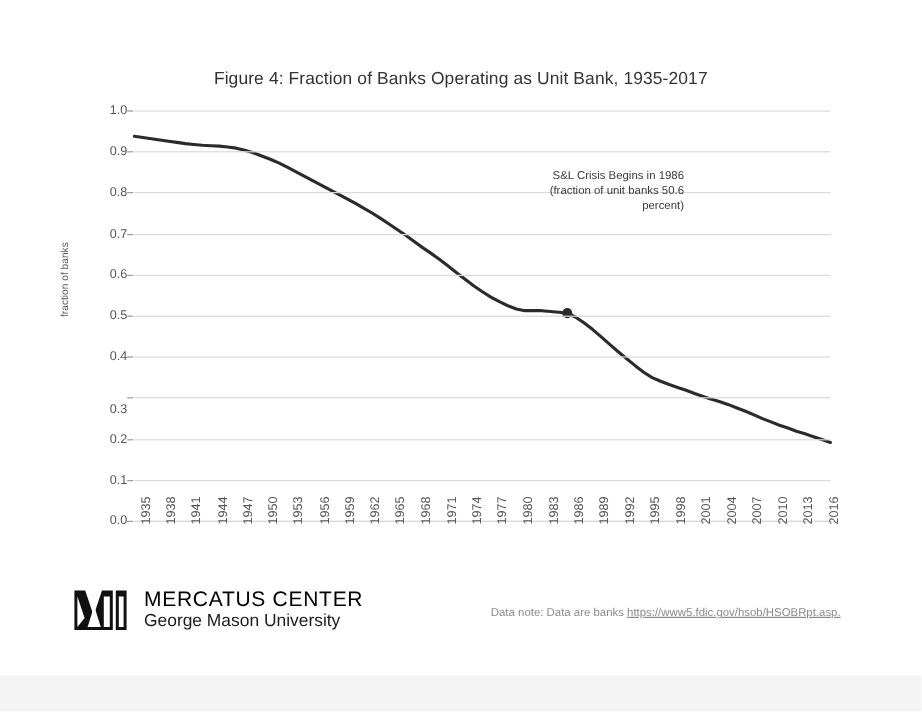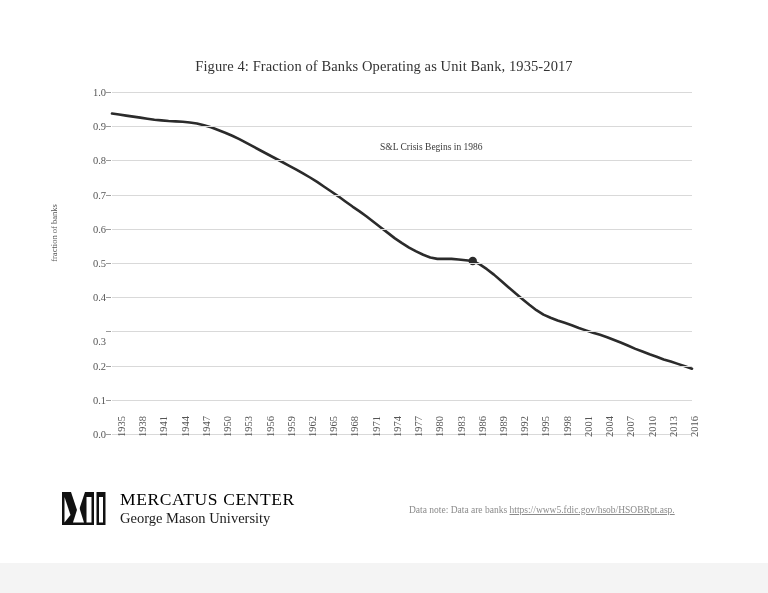--- a/index.html
+++ b/index.html
@@ -12,21 +12,20 @@
     background: #ffffff;
     font-family: "Liberation Sans", sans-serif;
     color: #3b3b3b;
     overflow: hidden;
   }
   #page {
     position: relative;
     width: 768px;
     height: 593px;
     background: #ffffff;
-    font-family: Liberation Serif, serif;
   }
   
   #bottom-band {
     position: absolute;
     left: 0;
     top: 563px;
     width: 768px;
     height: 30px;
     background: #f4f4f4;
   }
@@ -126,21 +125,21 @@
     top: 0;
     width: 580px;
     height: 342px;
     overflow: visible;
   }
   #annotation {
     position: absolute;
     left: 380px;
     top: 141px;
     width: 190px;
-    text-align: left;
+    text-align: right;
     font-size: 9.5px;
     line-height: 12.5px;
     color: #3a3a3a;
   }
   
   #logo {
     position: absolute;
     left: 60px;
     top: 489px;
     display: flex;
@@ -229,20 +228,22 @@
       <div class="gridline" style="top: 171px;"></div>
       <div class="gridline" style="top: 136.8px;"></div>
       <div class="gridline" style="top: 102.6px;"></div>
       <div class="gridline" style="top: 68.4px;"></div>
       <div class="gridline" style="top: 34.2px;"></div>
       <div class="gridline" style="top: 0px;"></div>
     </div>
 
   <div id="annotation">
     <div>S&amp;L Crisis Begins in 1986</div>
+    <div>(fraction of unit banks 50.6</div>
+    <div>percent)</div>
   </div>
 
   <div id="xlabels">
       <div class="xtick-label" style="left: 4px;">1935</div>
       <div class="xtick-label" style="left: 25.2px;">1938</div>
       <div class="xtick-label" style="left: 46.4px;">1941</div>
       <div class="xtick-label" style="left: 67.7px;">1944</div>
       <div class="xtick-label" style="left: 88.9px;">1947</div>
       <div class="xtick-label" style="left: 110.1px;">1950</div>
       <div class="xtick-label" style="left: 131.3px;">1953</div>

